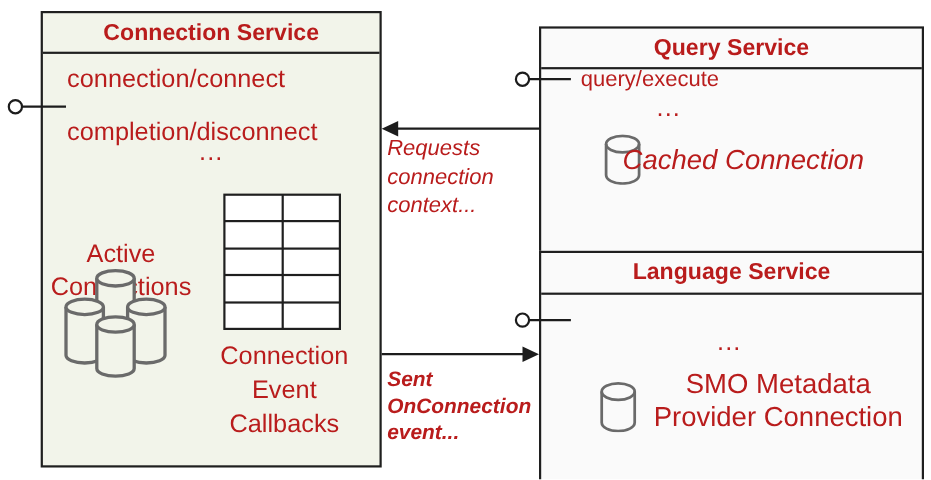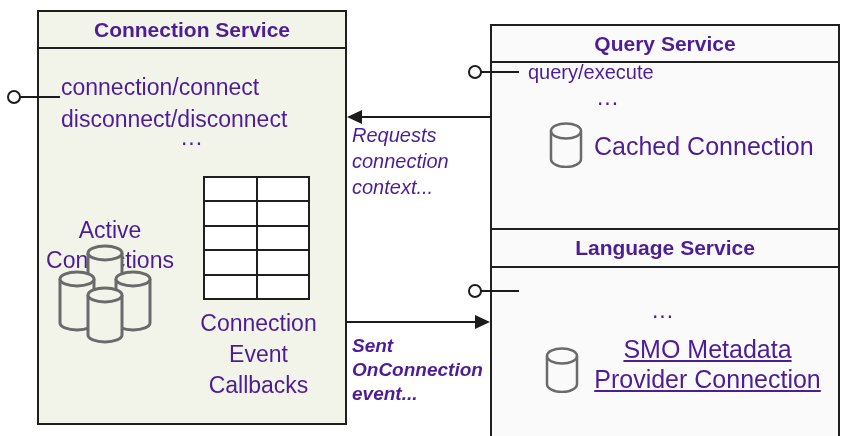--- a/index.html
+++ b/index.html
@@ -1,18 +1,18 @@
 <!DOCTYPE html>
 <html><head>
 <meta charset="utf-8">
 <style>
   html,body{margin:0;padding:0;background:#ffffff;}
   .canvas{
     position:relative;width:846px;height:436px;background:#ffffff;overflow:hidden;
-    font-family:"Liberation Sans", sans-serif;color:#4c1d95;
+    font-family:"Liberation Sans", sans-serif;color:#b91c1c;
   }
   .box{position:absolute;box-sizing:border-box;border:2px solid #1f1f1f;}
   .box.conn{background:#f2f4ea;}
   .box.svc{background:#fafafa;}
   .box-header{
     box-sizing:border-box;border-bottom:2px solid #1f1f1f;width:100%;
     display:flex;align-items:center;justify-content:center;
     font-weight:bold;font-size:21px;
   }
   .abs{position:absolute;}
@@ -33,22 +33,22 @@
 </style>
 </head>
 <body>
 
 <div class="canvas">
 
   <div class="box conn abs" style="left:37px;top:10px;width:310px;height:415px;">
     <div class="box-header" style="height:37px;">Connection Service</div>
   </div>
 
-  <div class="abs body-text" style="left:61px;top:72px;">connection/connect</div>
-  <div class="abs body-text" style="left:61px;top:104px;">disconnect/disconnect</div>
+  <div class="abs body-text" style="left:61px;top:56px;">connection/connect</div>
+  <div class="abs body-text" style="left:61px;top:104px;">completion/disconnect</div>
   <div class="abs ellipsis" style="left:37px;top:122px;width:310px;">...</div>
 
   <div class="abs body-text center multiline" style="left:30px;top:180px;width:160px;white-space:pre-line;margin-top:35px;">Active
 Connections</div>
 
   <svg class="abs" style="left:55px;top:243px;" width="100" height="105" viewBox="0 0 100 105">
     <g stroke="#6a6a6a" stroke-width="3" fill="#f2f4ea">
       <path d="M33,10 V58 A17,7 0 0 0 67,58 V10"></path>
       <ellipse cx="50" cy="10" rx="17" ry="7"></ellipse>
       <path d="M5,36 V80 A17,7 0 0 0 39,80 V36"></path>
@@ -83,35 +83,35 @@
 
   <div class="abs body-text" style="left:528px;top:57px;font-size:20px;">query/execute</div>
   <div class="abs ellipsis" style="left:528px;top:82px;width:160px;">...</div>
 
   <svg class="abs" style="left:549px;top:122px;" width="34" height="46" viewBox="0 0 34 46">
     <g stroke="#6a6a6a" stroke-width="2.5" fill="none">
       <path d="M2,9 V37 A15,8 0 0 0 32,37 V9"></path>
       <ellipse cx="17" cy="9" rx="15" ry="7.5"></ellipse>
     </g>
   </svg>
-  <div class="abs icon-row-label" style="left:594px;top:131px;">Cached Connection</div>
+  <div class="abs icon-row-label" style="left:566px;top:131px;font-style:italic;">Cached Connection</div>
 
   <div class="box svc abs" style="left:490px;top:228px;width:350px;height:237px;">
     <div class="box-header" style="height:38px;">Language Service</div>
   </div>
 
   <div class="abs ellipsis" style="left:528px;top:295px;width:270px;">...</div>
 
   <svg class="abs" style="left:545px;top:347px;" width="34" height="46" viewBox="0 0 34 46">
     <g stroke="#6a6a6a" stroke-width="2.5" fill="none">
       <path d="M2,9 V37 A15,8 0 0 0 32,37 V9"></path>
       <ellipse cx="17" cy="9" rx="15" ry="7.5"></ellipse>
     </g>
   </svg>
-  <div class="abs icon-row-label center multiline" style="left:585px;top:334px;width:245px;white-space:pre-line;text-decoration:underline;">SMO Metadata
+  <div class="abs icon-row-label center multiline" style="left:585px;top:334px;width:245px;white-space:pre-line;">SMO Metadata
 Provider Connection</div>
 
   <div class="abs arrow-label req-label" style="left:352px;top:122px;width:132px;">Requests
 connection
 context...</div>
   <div class="abs arrow-label sent-label" style="left:352px;top:334px;width:140px;">Sent
 OnConnection
 event...</div>
 
   <svg class="overlay" width="846" height="436" viewBox="0 0 846 436">

